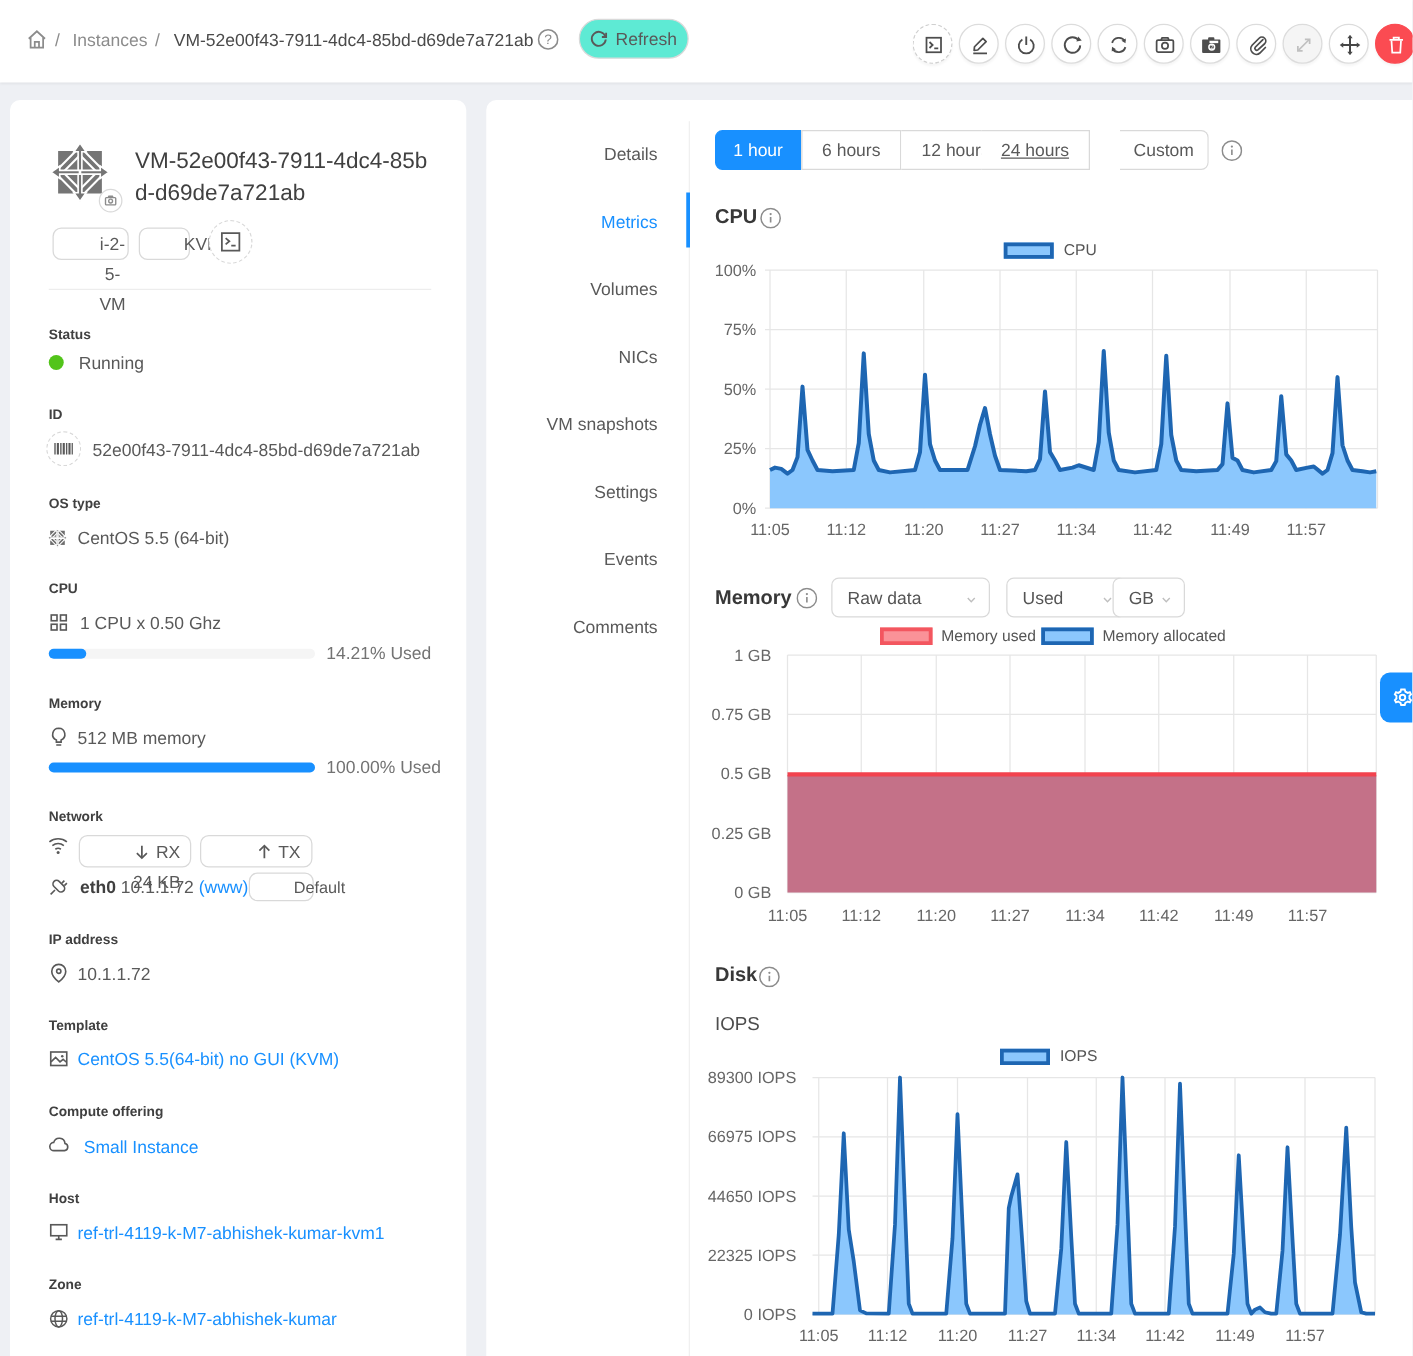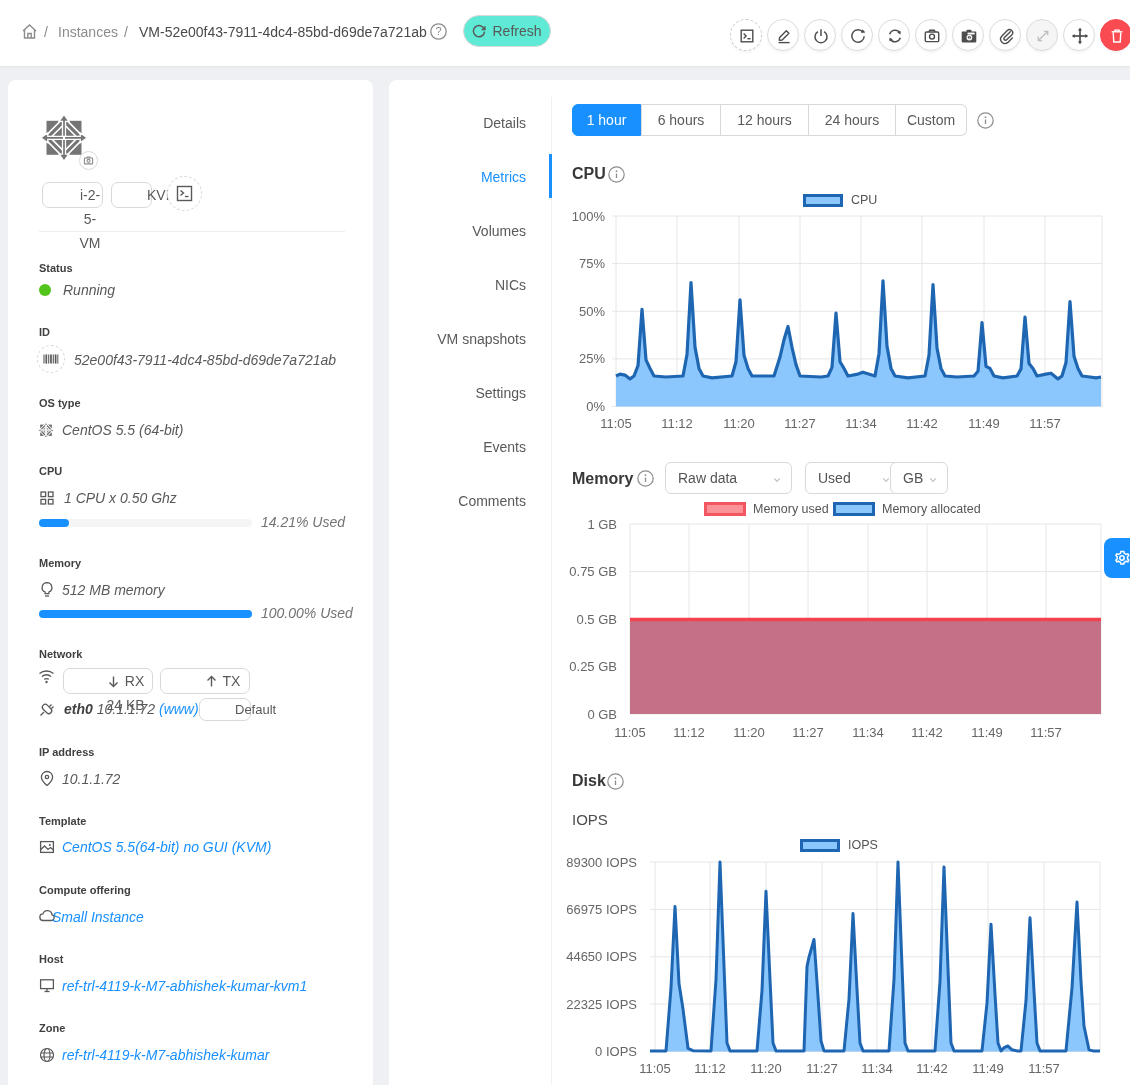--- a/index.html
+++ b/index.html
@@ -7,21 +7,21 @@
 .abs { position:absolute; }
 #header { position:absolute; left:0; top:0; width:1130px; height:66px; background:#fff; box-shadow:0 1px 2px rgba(0,0,0,0.06); }
 .crumb { position:absolute; top:24px; font-size:14px; color:#8c8c8c; }
 .crumb.dark { color:#4a4a4a; }
 #refreshbtn { position:absolute; left:463px; top:15px; width:88px; height:32px; border:1px solid #d9d9d9; border-radius:16px; background:#5eead4; color:#595959; font-size:14px; line-height:30px; text-align:center; }
 .iconbtn { position:absolute; top:19px; width:32px; height:32px; border-radius:50%; background:#fff; border:1px solid #dcdcdc; box-shadow:0 2px 2px rgba(0,0,0,0.04); }
 .iconbtn svg { position:absolute; left:7px; top:7px; }
 #leftcard { position:absolute; left:8px; top:80px; width:365px; height:1030px; background:#fff; border-radius:8px; }
 #rightcard { position:absolute; left:389px; top:80px; width:741px; height:1030px; background:#fff; border-radius:8px 0 0 8px; }
 .sechead { position:absolute; left:31px; font-size:11px; font-weight:bold; color:#404040; line-height:20px; }
-.secval { position:absolute; font-size:14px; color:#595959; line-height:20px;font-style:italic; }
+.secval { position:absolute; font-size:14px; color:#595959; line-height:20px; }
 .link { color:#1890ff; }
 .chip { position:absolute; height:26px; border:1px solid #d9d9d9; border-radius:7px; background:#fff; font-size:14px; color:#595959; line-height:24px; text-align:center;padding-left:35px; }
 .navtab { position:absolute; width:138px; text-align:right; font-size:14px; color:#595959; right:604px; line-height:20px; }
 .seg { position:absolute; top:104px; height:32px; border:1px solid #d9d9d9; background:#fff; color:#595959; font-size:14px; text-align:center; line-height:30px; border-left:none; }
 .axis { font-size:13px; fill:#666; font-family:"Liberation Sans",sans-serif; }
 .ctitle { position:absolute; font-size:16px; font-weight:bold; color:#383838; }
 .sel { position:absolute; top:462px; height:32px; border:1px solid #d9d9d9; border-radius:6px; background:#fff; font-size:14px; color:#545454; line-height:30px; padding-left:12px; }
 .sel .car { position:absolute; right:10px; top:13px; width:8px; height:8px; }
 .legtxt { position:absolute; font-size:12.5px; color:#555; line-height:15px; }
 </style>
@@ -139,20 +139,21 @@
 <path d="M0.8 24.8 L7.8 19.9 L7.8 23.3 L23.6 23.3 L23.6 26.3 L7.8 26.3 L7.8 29.7 Z"></path>
 <path d="M47.2 24.8 L40.2 29.7 L40.2 26.3 L24.4 26.3 L24.4 23.3 L40.2 23.3 L40.2 19.9 Z"></path>
 </g>
 </svg>
 <div class="abs" style="left:71px;top:71px;width:19px;height:19px;border-radius:50%;background:#fff;border:1px solid #d9d9d9"></div>
 <svg class="abs" style="left:75px;top:75px" width="11" height="11" viewBox="0 0 18 18">
       <rect x="2.3" y="5" width="13.4" height="9.6" rx="1.2" fill="none" stroke="#8c8c8c" stroke-width="1.8"></rect>
       <path d="M5.8 5 L6.7 3.2 L11.3 3.2 L12.2 5" fill="none" stroke="#8c8c8c" stroke-width="1.8"></path>
       <circle cx="9" cy="9.6" r="2.5" fill="none" stroke="#8c8c8c" stroke-width="1.8"></circle>
     </svg>
+  <div class="abs" style="left:100px;top:35px;width:260px;font-size:18px;line-height:26px;color:#404040">VM-52e00f43-7911-4dc4-85b<br>d-d69de7a721ab</div>
   <div class="chip" style="left:34px;top:102px;width:61px">i-2-5-VM</div>
   <div class="chip" style="left:103px;top:102px;width:41px">KVM</div>
   <div class="abs" style="left:159px;top:96px;width:35px;height:35px;border:1px dashed #d9d9d9;border-radius:50%;background:#fff"></div>
   <svg class="abs" style="left:168px;top:105px" width="17" height="17" viewBox="0 0 17 17">
       <rect x="1.5" y="1.5" width="14" height="14" fill="none" stroke="#595959" stroke-width="1.4"></rect>
       <path d="M4.5 5.5 L7.5 8 L4.5 10.5" fill="none" stroke="#595959" stroke-width="1.4"></path>
       <path d="M9 11.5 L12.5 11.5" stroke="#595959" stroke-width="1.4"></path>
     </svg>
   <div class="abs" style="left:31px;top:151px;width:306px;border-top:1px solid #ededed"></div>
 
@@ -249,21 +250,21 @@
 <svg class="abs" style="left:31px;top:759px" width="16" height="16" viewBox="0 0 16 16">
       <rect x="1.6" y="2.6" width="12.8" height="10.8" fill="none" stroke="#595959" stroke-width="1.3"></rect>
       <path d="M1.8 10.5 L5.5 7 L9 10.5 L11.5 8.5 L14.2 10.8" fill="none" stroke="#595959" stroke-width="1.3"></path>
       <circle cx="10.8" cy="6" r="1" fill="#595959"></circle>
     </svg>
 <div class="secval link" style="left:54px;top:757px">CentOS 5.5(64-bit) no GUI (KVM)</div>
 <div class="sechead" style="top:800px">Compute offering</div>
 <svg class="abs" style="left:31px;top:829px" width="17" height="13" viewBox="0 0 17 13">
       <path d="M4.3 11.5 a3.3 3.3 0 0 1 -0.3 -6.6 a4.6 4.6 0 0 1 9 0.9 a2.9 2.9 0 0 1 -0.4 5.7 Z" fill="none" stroke="#595959" stroke-width="1.3"></path>
     </svg>
-<div class="secval link" style="left:44px;top:827px">Small Instance</div>
+<div class="secval link" style="left:59px;top:827px">Small Instance</div>
 <div class="sechead" style="top:869px">Host</div>
 <svg class="abs" style="left:31px;top:898px" width="16" height="15" viewBox="0 0 16 15">
       <rect x="1.6" y="1.8" width="12.8" height="8.8" fill="none" stroke="#595959" stroke-width="1.3"></rect>
       <path d="M5.5 13.5 L10.5 13.5" stroke="#595959" stroke-width="1.3"></path>
       <path d="M8 10.8 L8 13.3" stroke="#595959" stroke-width="1.3"></path>
     </svg>
 <div class="secval link" style="left:54px;top:896px">ref-trl-4119-k-M7-abhishek-kumar-kvm1</div>
 <div class="sechead" style="top:938px">Zone</div>
 <svg class="abs" style="left:31px;top:967px" width="16" height="16" viewBox="0 0 16 16">
       <g fill="none" stroke="#595959" stroke-width="1.2">
@@ -282,21 +283,21 @@
 <div class="navtab" style="top:167px;color:#1890ff;">Metrics</div>
 <div class="navtab" style="top:221px;">Volumes</div>
 <div class="navtab" style="top:275px;">NICs</div>
 <div class="navtab" style="top:329px;">VM snapshots</div>
 <div class="navtab" style="top:383px;">Settings</div>
 <div class="navtab" style="top:437px;">Events</div>
 <div class="navtab" style="top:491px;">Comments</div>
 <div class="seg" style="left:572px;width:69px;border-radius:6px 0 0 6px;background:#1890ff;border:1px solid #1890ff;color:#fff;border-left:1px solid #1890ff;">1 hour</div>
 <div class="seg" style="left:641px;width:80px;border-left:1px solid #d9d9d9;">6 hours</div>
 <div class="seg" style="left:721px;width:88px;">12 hours</div>
-<div class="seg" style="left:809px;width:87px;">24 hours</div>
+<div class="seg" style="left:785px;width:87px;text-decoration:underline;">24 hours</div>
 <div class="seg" style="left:896px;width:71px;border-radius:0 6px 6px 0;">Custom</div>
 <svg class="abs" style="left:977px;top:112px" width="17" height="17" viewBox="0 0 17 17">
     <circle cx="8.5" cy="8.5" r="7.7" fill="none" stroke="#8c8c8c" stroke-width="1.2"></circle>
     <path d="M8.5 7.5 L8.5 12" stroke="#8c8c8c" stroke-width="1.3"></path>
     <circle cx="8.5" cy="5.2" r="0.9" fill="#8c8c8c"></circle>
   </svg>
 <div class="ctitle" style="left:572px;top:165px">CPU</div>
 <svg class="abs" style="left:608px;top:166px" width="17" height="17" viewBox="0 0 17 17">
     <circle cx="8.5" cy="8.5" r="7.7" fill="none" stroke="#8c8c8c" stroke-width="1.2"></circle>
     <path d="M8.5 7.5 L8.5 12" stroke="#8c8c8c" stroke-width="1.3"></path>

